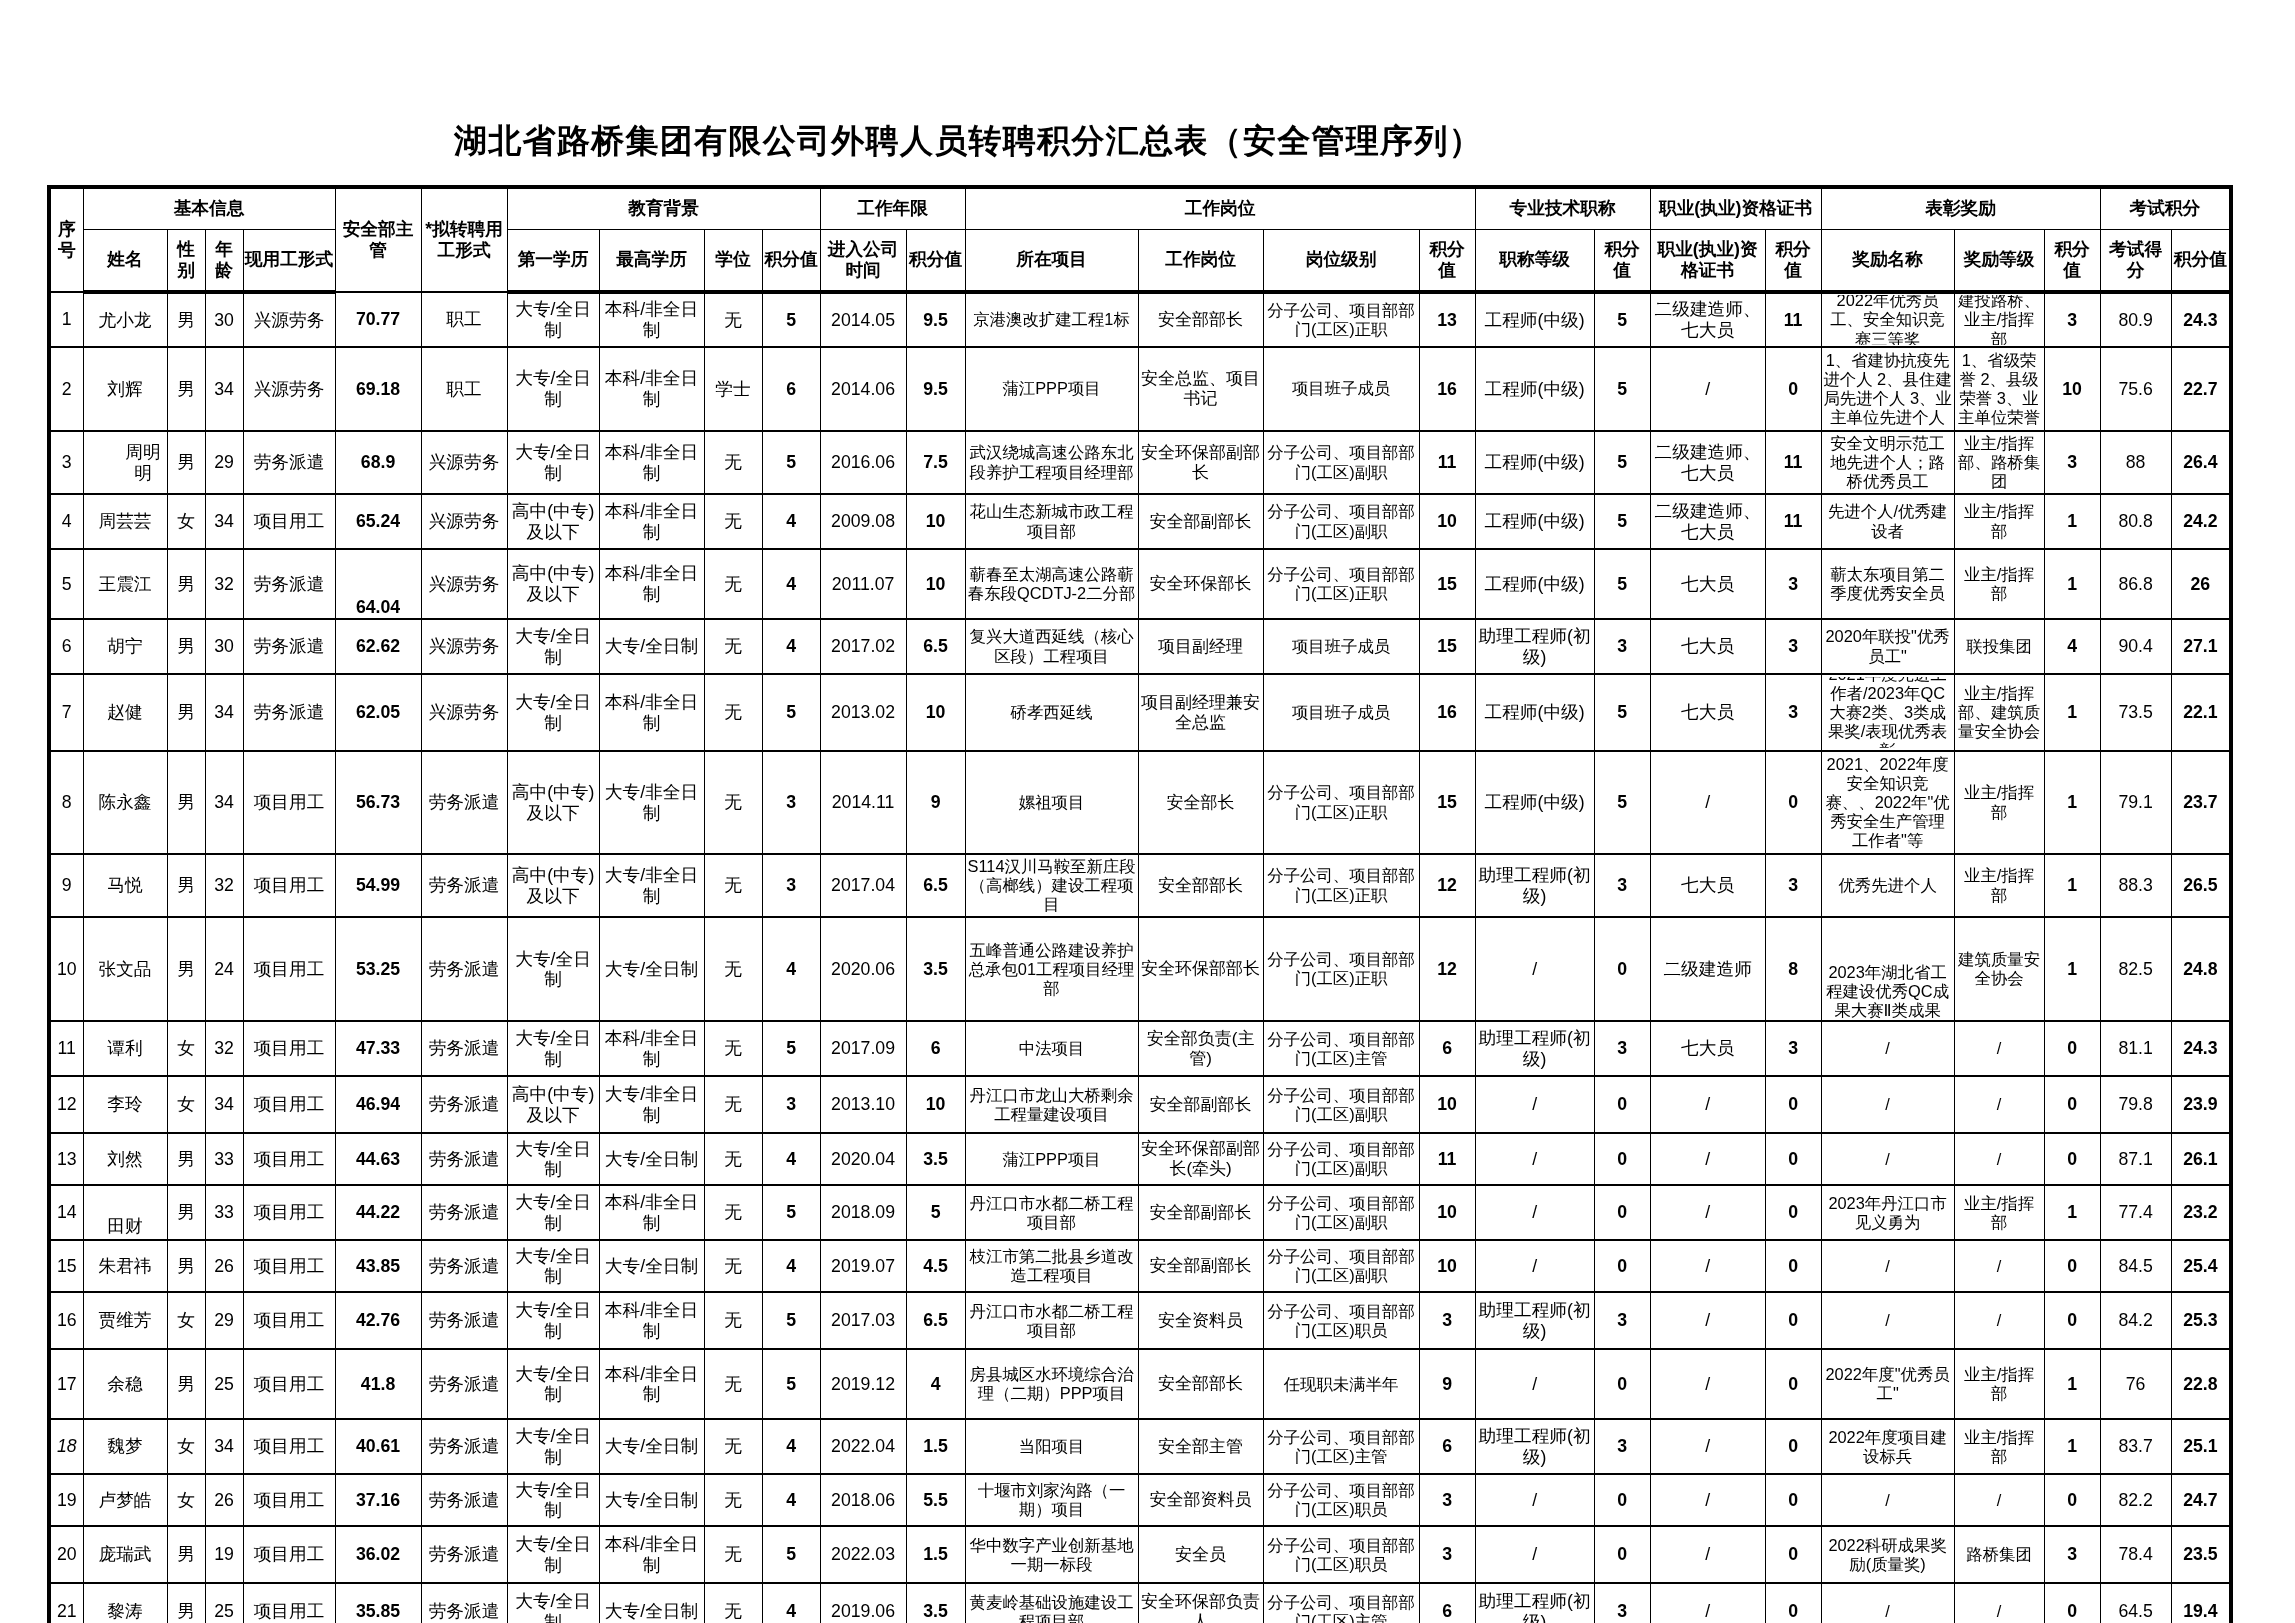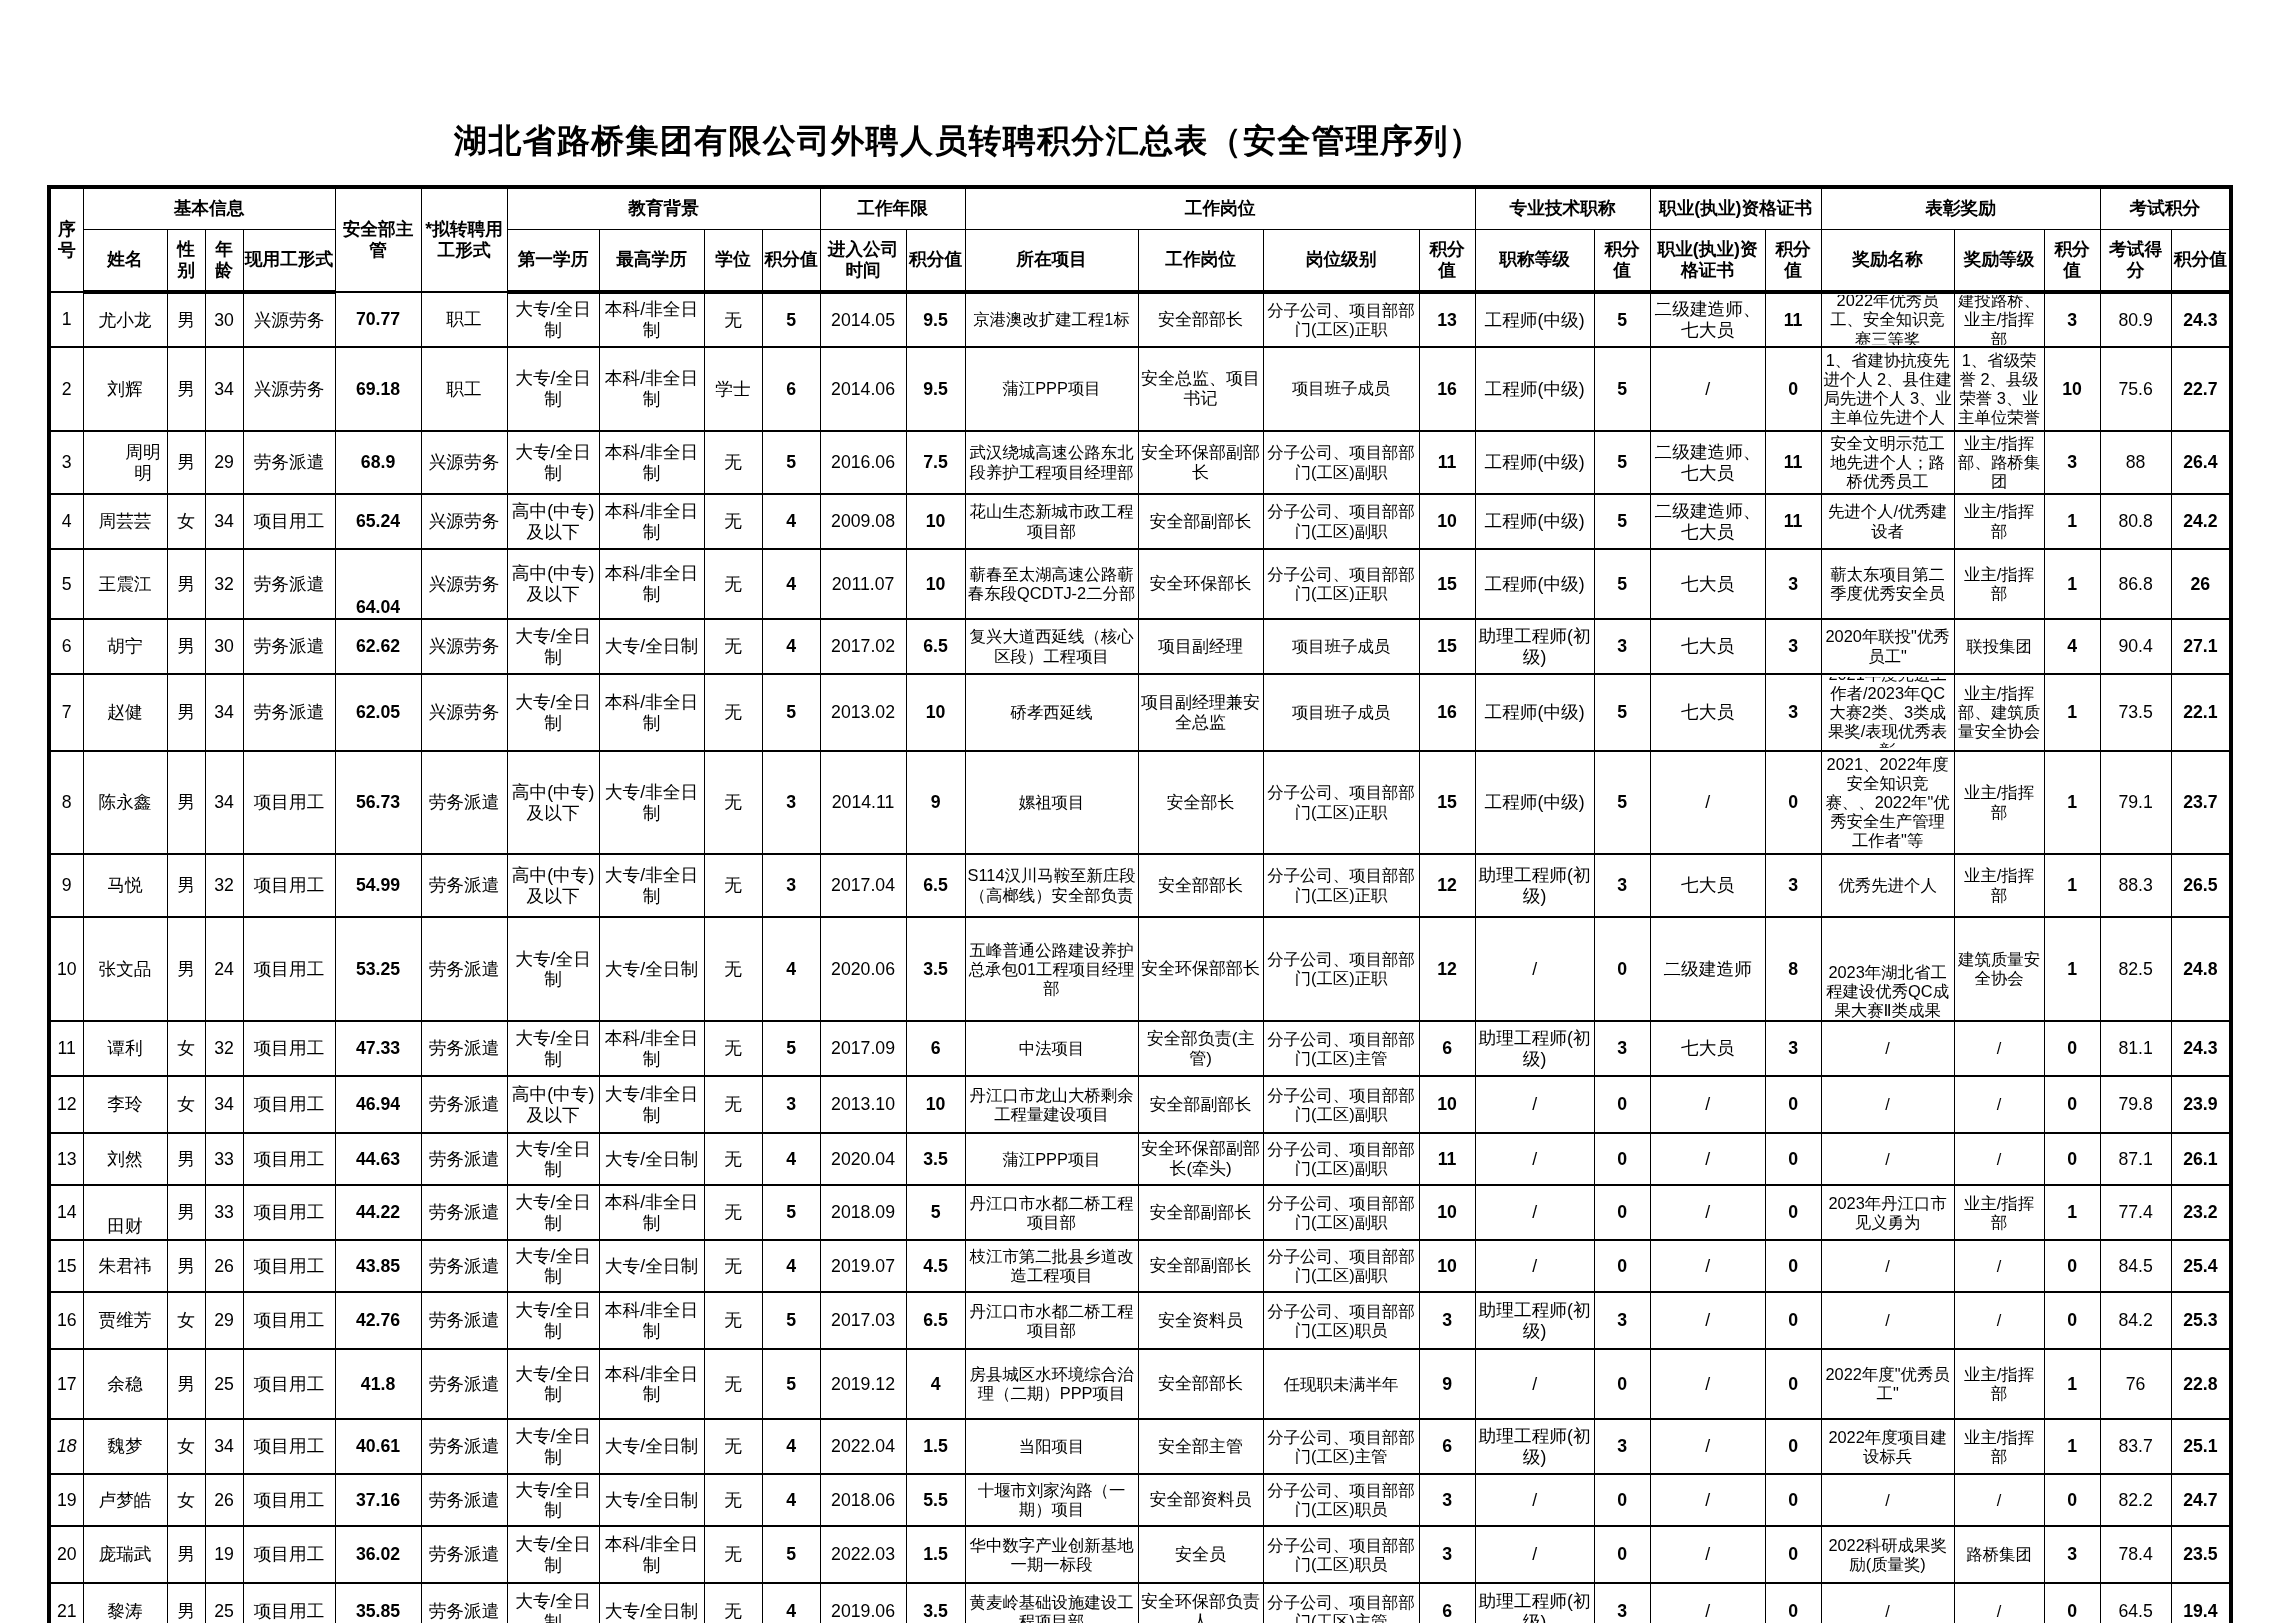--- a/index.html
+++ b/index.html
@@ -787,21 +787,21 @@
         <td class="b">
           <div class="c" style="max-height: 58px;">3</div>
         </td>
         <td>
           <div class="c" style="max-height: 58px;">2017.04</div>
         </td>
         <td class="b">
           <div class="c" style="max-height: 58px;">6.5</div>
         </td>
         <td class="f25">
-          <div class="c" style="max-height: 58px;">S114汉川马鞍至新庄段（高榔线）安全部负责</div>
+          <div class="c" style="max-height: 58px;">S114汉川马鞍至新庄段（高榔线）建设工程项目</div>
         </td>
         <td class="f26">
           <div class="c" style="max-height: 58px;">安全部部长</div>
         </td>
         <td class="f25">
           <div class="c" style="max-height: 58px;">分子公司、项目部部门(工区)正职</div>
         </td>
         <td class="b">
           <div class="c" style="max-height: 58px;">12</div>
         </td>

